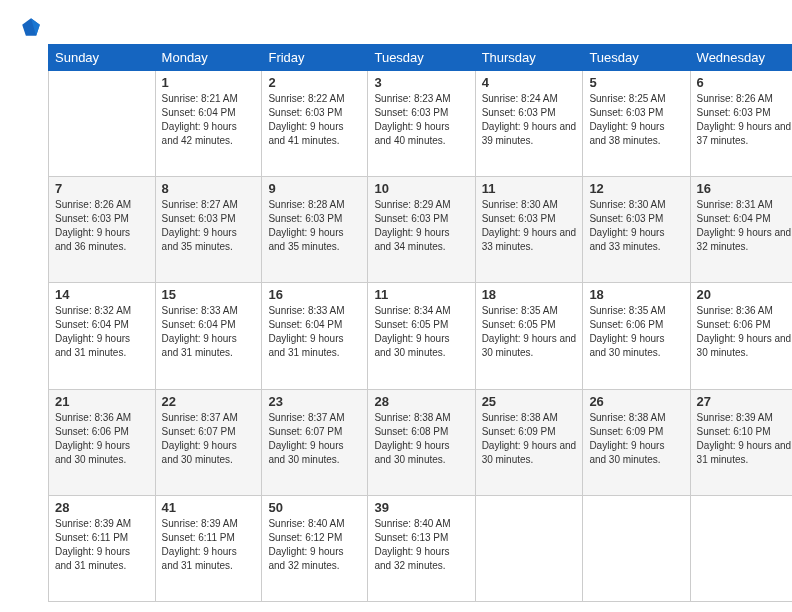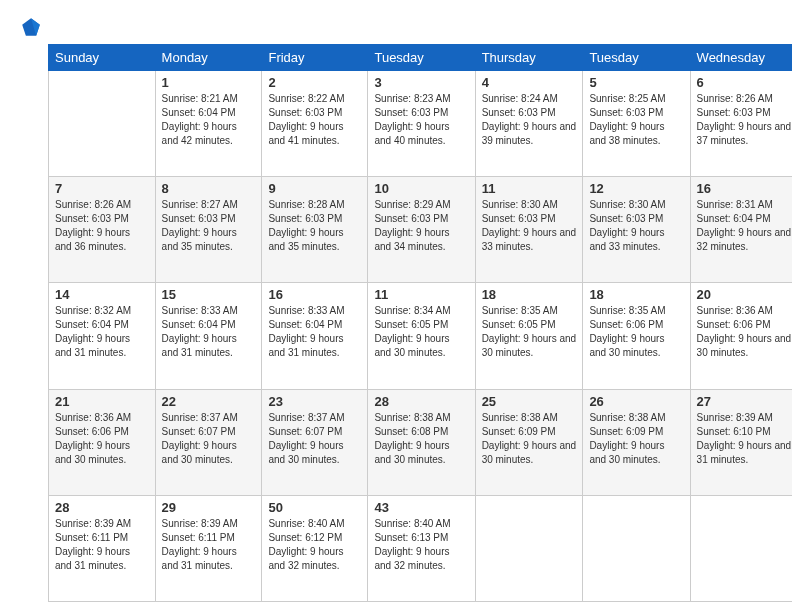--- a/index.html
+++ b/index.html
@@ -252,29 +252,29 @@
             <span class="cell-day">27</span>
             <div class="cell-info">Sunrise: 8:39 AM<br>Sunset: 6:10 PM<br>Daylight: 9 hours and 31 minutes.</div>
           </td>
         </tr>
         <tr>
           <td>
             <span class="cell-day">28</span>
             <div class="cell-info">Sunrise: 8:39 AM<br>Sunset: 6:11 PM<br>Daylight: 9 hours and 31 minutes.</div>
           </td>
           <td>
-            <span class="cell-day">29</span>
+            <span class="cell-day">41</span>
             <div class="cell-info">Sunrise: 8:39 AM<br>Sunset: 6:11 PM<br>Daylight: 9 hours and 31 minutes.</div>
           </td>
           <td>
             <span class="cell-day">50</span>
             <div class="cell-info">Sunrise: 8:40 AM<br>Sunset: 6:12 PM<br>Daylight: 9 hours and 32 minutes.</div>
           </td>
           <td>
-            <span class="cell-day">43</span>
+            <span class="cell-day">39</span>
             <div class="cell-info">Sunrise: 8:40 AM<br>Sunset: 6:13 PM<br>Daylight: 9 hours and 32 minutes.</div>
           </td>
           <td class="empty-cell"></td>
           <td class="empty-cell"></td>
           <td class="empty-cell"></td>
         </tr>
       </tbody>
   </table>
 </div>
 

